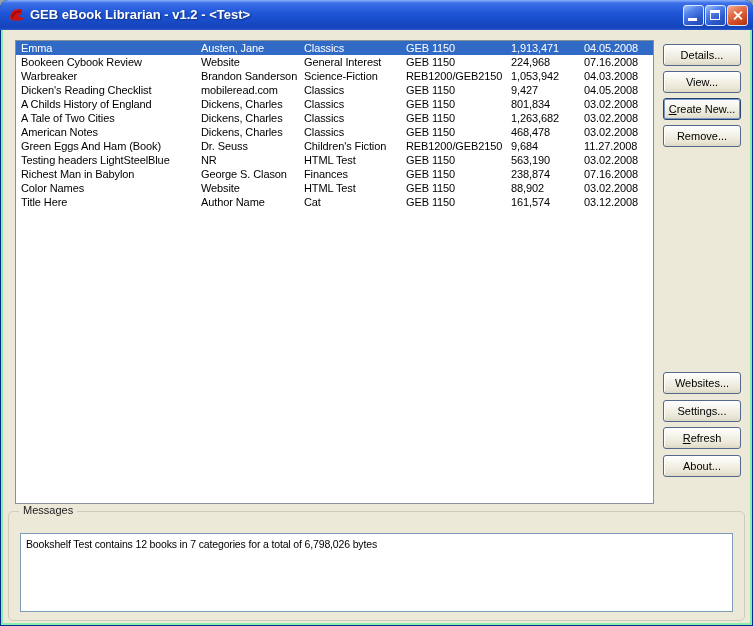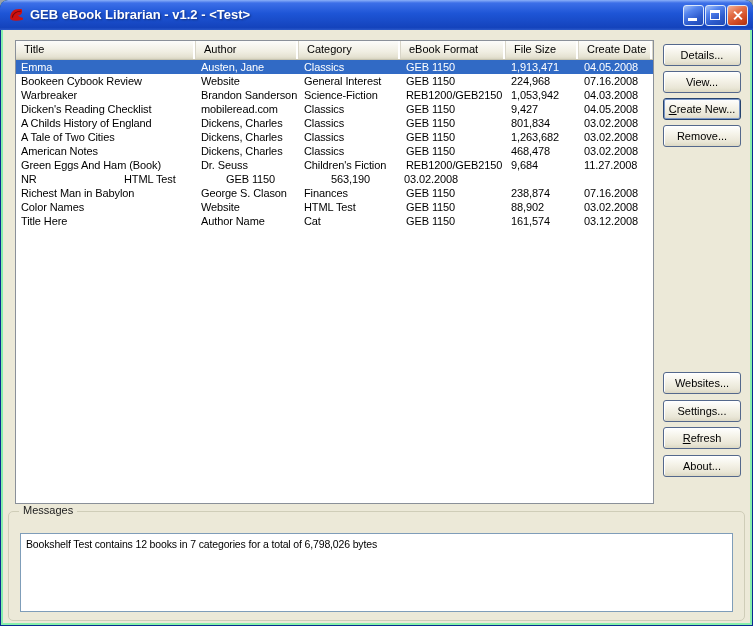--- a/index.html
+++ b/index.html
@@ -104,28 +104,20 @@
       </span>
     <span class="tb-btn blue" style="left:705px">
         <i class="glyph-max"></i>
       </span>
     <span class="tb-btn red" style="left:727px"><i class="glyph-x"></i></span>
   </div>
 
   <div class="client"></div>
 
   <div class="listview">
-    <div class="lv-header" id="lv-header">
-        <div class="hcell" style="width: 180px;">Title</div>
-        <div class="hcell" style="width: 103px;">Author</div>
-        <div class="hcell" style="width: 102px;">Category</div>
-        <div class="hcell" style="width: 105px;">eBook Format</div>
-        <div class="hcell" style="width: 73px;">File Size</div>
-        <div class="hcell" style="width: 74px;">Create Date</div>
-      </div>
     <div class="lv-rows" id="lv-rows">
         <div class="lv-row selected">
           <div class="lv-cell" style="width: 180px;">Emma</div>
           <div class="lv-cell" style="width: 103px;">Austen, Jane</div>
           <div class="lv-cell" style="width: 102px;">Classics</div>
           <div class="lv-cell" style="width: 105px;">GEB 1150</div>
           <div class="lv-cell" style="width: 73px;">1,913,471</div>
           <div class="lv-cell" style="width: 74px;">04.05.2008</div>
         </div>
         <div class="lv-row">
@@ -178,20 +170,21 @@
         </div>
         <div class="lv-row">
           <div class="lv-cell" style="width: 180px;">Green Eggs And Ham (Book)</div>
           <div class="lv-cell" style="width: 103px;">Dr. Seuss</div>
           <div class="lv-cell" style="width: 102px;">Children's Fiction</div>
           <div class="lv-cell" style="width: 105px;">REB1200/GEB2150</div>
           <div class="lv-cell" style="width: 73px;">9,684</div>
           <div class="lv-cell" style="width: 74px;">11.27.2008</div>
         </div>
         <div class="lv-row">
+          <div class="lv-cell" style="width: 180px;">Testing headers LightSteelBlue</div>
           <div class="lv-cell" style="width: 103px;">NR</div>
           <div class="lv-cell" style="width: 102px;">HTML Test</div>
           <div class="lv-cell" style="width: 105px;">GEB 1150</div>
           <div class="lv-cell" style="width: 73px;">563,190</div>
           <div class="lv-cell" style="width: 74px;">03.02.2008</div>
         </div>
         <div class="lv-row">
           <div class="lv-cell" style="width: 180px;">Richest Man in Babylon</div>
           <div class="lv-cell" style="width: 103px;">George S. Clason</div>
           <div class="lv-cell" style="width: 102px;">Finances</div>

